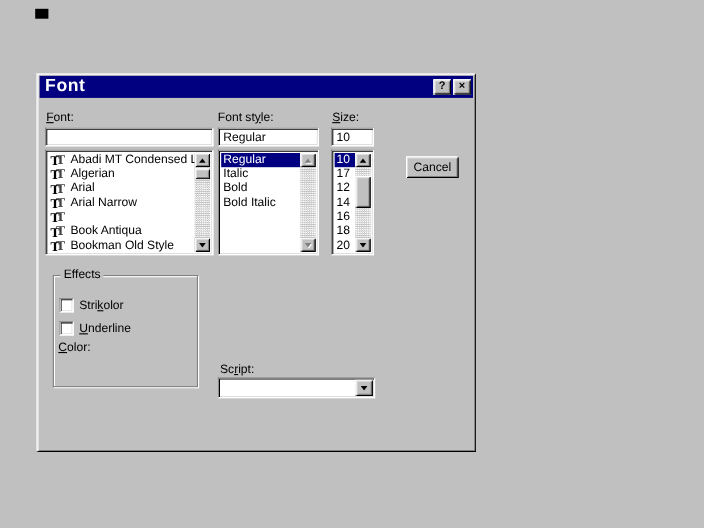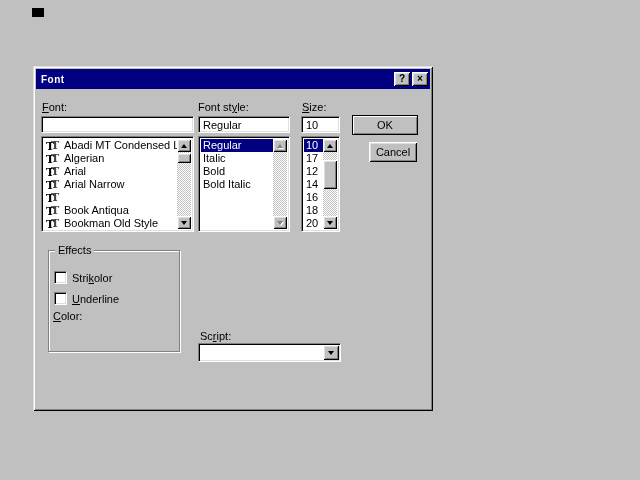--- a/index.html
+++ b/index.html
@@ -10,21 +10,21 @@
   html,body{width:640px;height:480px;}
   body{font-family:"Liberation Sans",sans-serif;}
   .screen{position:relative;width:640px;height:480px;background:var(--face);overflow:hidden;font-size:11px;color:#000;}
   .artifact{position:absolute;left:32px;top:8px;width:12px;height:9px;background:#000;}
 
   .dialog{position:absolute;left:33px;top:66px;width:400px;height:345px;background:var(--face);
     box-shadow:inset 1px 1px 0 var(--lt), inset -1px -1px 0 var(--dk), inset 2px 2px 0 var(--hl), inset -2px -2px 0 var(--sh);}
 
   .titlebar{position:absolute;left:3px;top:3px;right:3px;height:20px;background:var(--navy);color:#fff;
     display:flex;align-items:center;padding-left:5px;}
-  .title{font-weight:bold;font-size:10px;letter-spacing:0.5px;}
+  .title{font-weight:bold;font-size:16px;letter-spacing:0.5px;}
   .tbtns{position:absolute;right:2px;top:3px;display:flex;gap:2px;}
   .tbtn{width:16px;height:14px;background:var(--face);display:flex;align-items:center;justify-content:center;
     font-weight:bold;font-size:10px;color:#000;line-height:1;
     box-shadow:inset 1px 1px 0 var(--hl), inset -1px -1px 0 var(--dk), inset 2px 2px 0 var(--lt), inset -2px -2px 0 var(--sh);}
 
   .lbl{position:absolute;height:13px;white-space:nowrap;}
   .mn{text-decoration:underline;}
 
   .sunken{border-top:1px solid var(--sh);border-left:1px solid var(--sh);
     border-bottom:1px solid var(--hl);border-right:1px solid var(--hl);
@@ -226,21 +226,20 @@
         <div class="sb-btn up">
             <span class="tri tri-up"></span>
           </div>
         <div class="sb-thumb" style="top:21px;height:29px"></div>
         <div class="sb-btn down">
             <span class="tri tri-down"></span>
           </div>
       </div>
     </div>
 
-    <div class="btn default" style="left:319px;top:49px;width:66px;height:20px">OK</div>
     <div class="btn" style="left:336px;top:76px;width:48px;height:20px">Cancel</div>
 
     <div class="group" style="left:15px;top:184px;width:132px;height:102px">
       <span class="legend">Effects</span>
       <div class="cb sunken" style="left:5px;top:20px"></div>
       <span class="cblbl" style="left:23px;top:21px"><span>Stri</span><span class="mn">k</span><span>olor</span></span>
       <div class="cb sunken" style="left:5px;top:41px"></div>
       <span class="cblbl" style="left:23px;top:42px"><span></span><span class="mn">U</span><span>nderline</span></span>
       <span class="cblbl" style="left:4px;top:59px"><span></span><span class="mn">C</span><span>olor:</span></span>
     </div>

